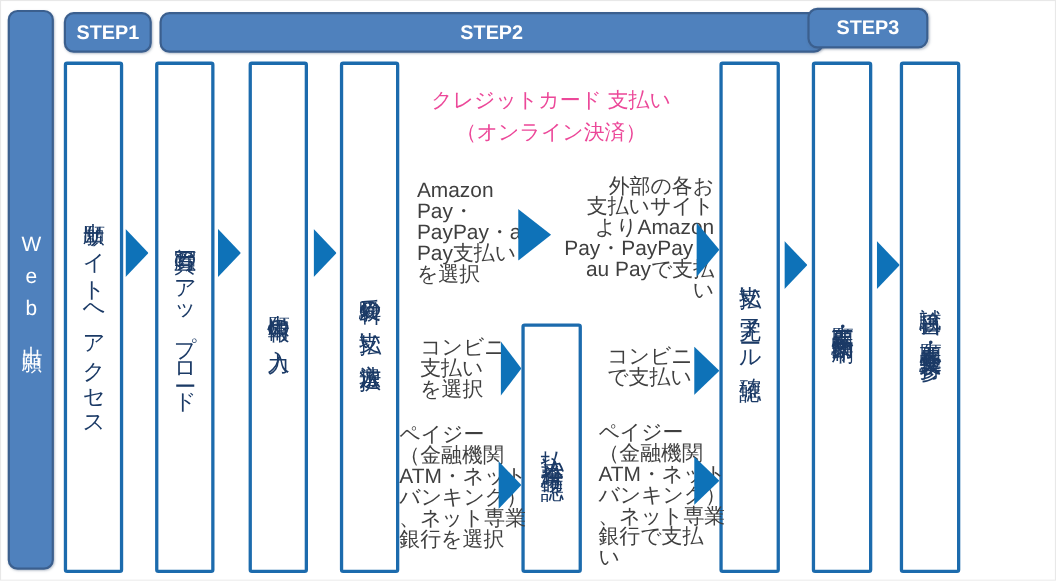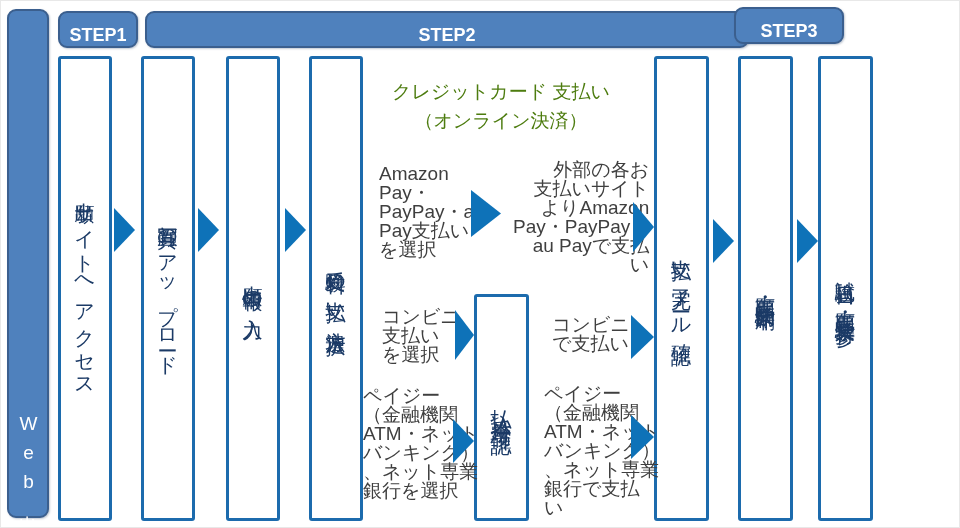--- a/index.html
+++ b/index.html
@@ -5,21 +5,21 @@
   html,body{margin:0;padding:0;background:#fff;}
   #stage{
     position:relative;width:960px;height:528px;background:#ffffff;
     font-family:"Liberation Sans","DejaVu Sans",sans-serif;
     overflow:hidden;border:1px solid #e8e8e8;box-sizing:border-box;
   }
   
   .banner{
     position:absolute;background:#4f81bd;border:2px solid #3b5f8e;
     border-radius:9px;box-sizing:border-box;
-    display:flex;align-items:flex-end;justify-content:center;
+    display:flex;align-items:center;justify-content:center;
     box-shadow:1px 1px 2px rgba(80,100,130,.35);
   }
   .banner .htext{color:#ffffff;font-weight:bold;font-size:18px;}
   #sidebar{left:6px;top:8px;width:42px;height:509px;}
   #sidebar .vlabel{
     writing-mode:vertical-rl;text-orientation:upright;
     color:#ffffff;font-size:19px;font-weight:500;letter-spacing:8px;
   }
   #hdr-step1{left:57px;top:10px;width:80px;height:37px;}
   #hdr-step2{left:144px;top:10px;width:604px;height:37px;}
@@ -43,21 +43,21 @@
   }
   #box-pay-number .vtext{font-size:21px;letter-spacing:5px;}
   
   .arrow{
     position:absolute;background:#0e72b8;
     clip-path:polygon(0 0,100% 50%,0 100%);
   }
   
   #step2-title{
     position:absolute;left:370px;top:76px;width:260px;text-align:center;
-    color:#4d7c0f;font-size:19px;line-height:29px;font-weight:500;white-space:pre-line;
+    color:#ec4899;font-size:19px;line-height:29px;font-weight:500;white-space:pre-line;
   }
   .note{
     position:absolute;color:#3f3f3f;font-size:19px;line-height:19px;
     white-space:pre-line;
   }
   #note-credit-select{left:378px;top:163px;}
   #note-credit-pay{left:512px;top:159px;text-align:right;}
   #note-conv-select{left:381px;top:306px;}
   #note-conv-pay{left:551px;top:314px;}
   #note-payeasy-select{left:362px;top:385px;}

